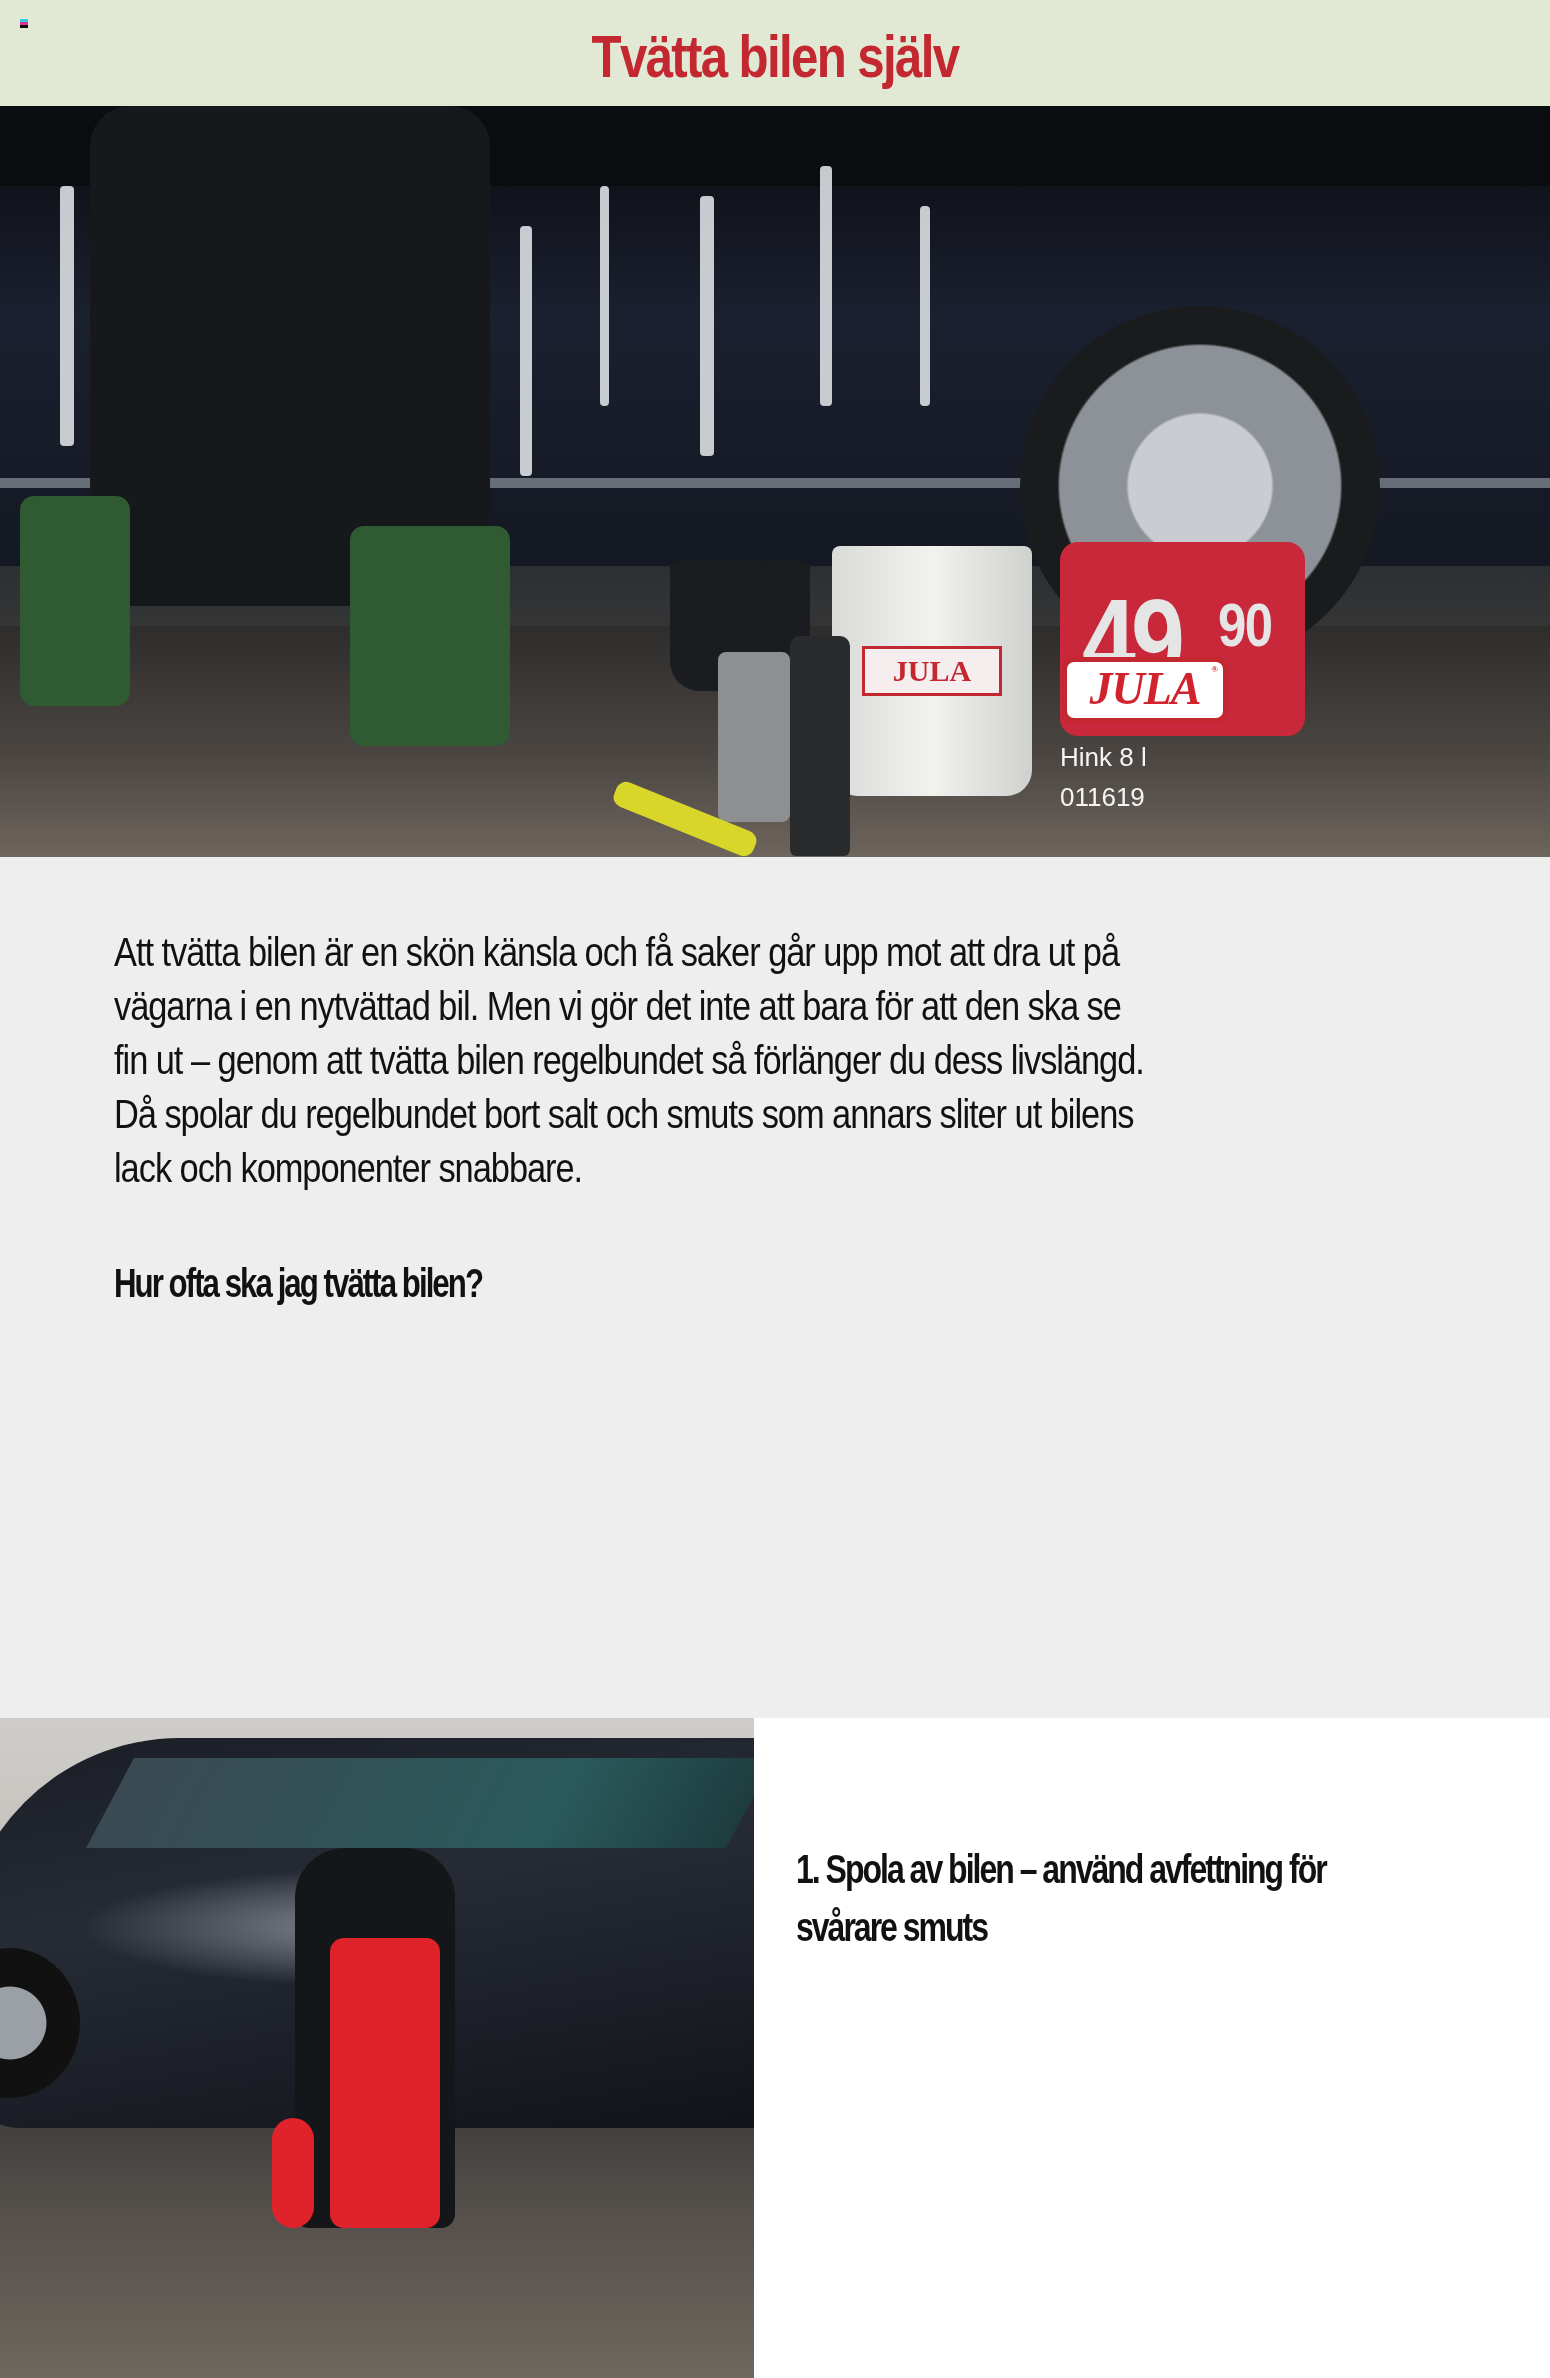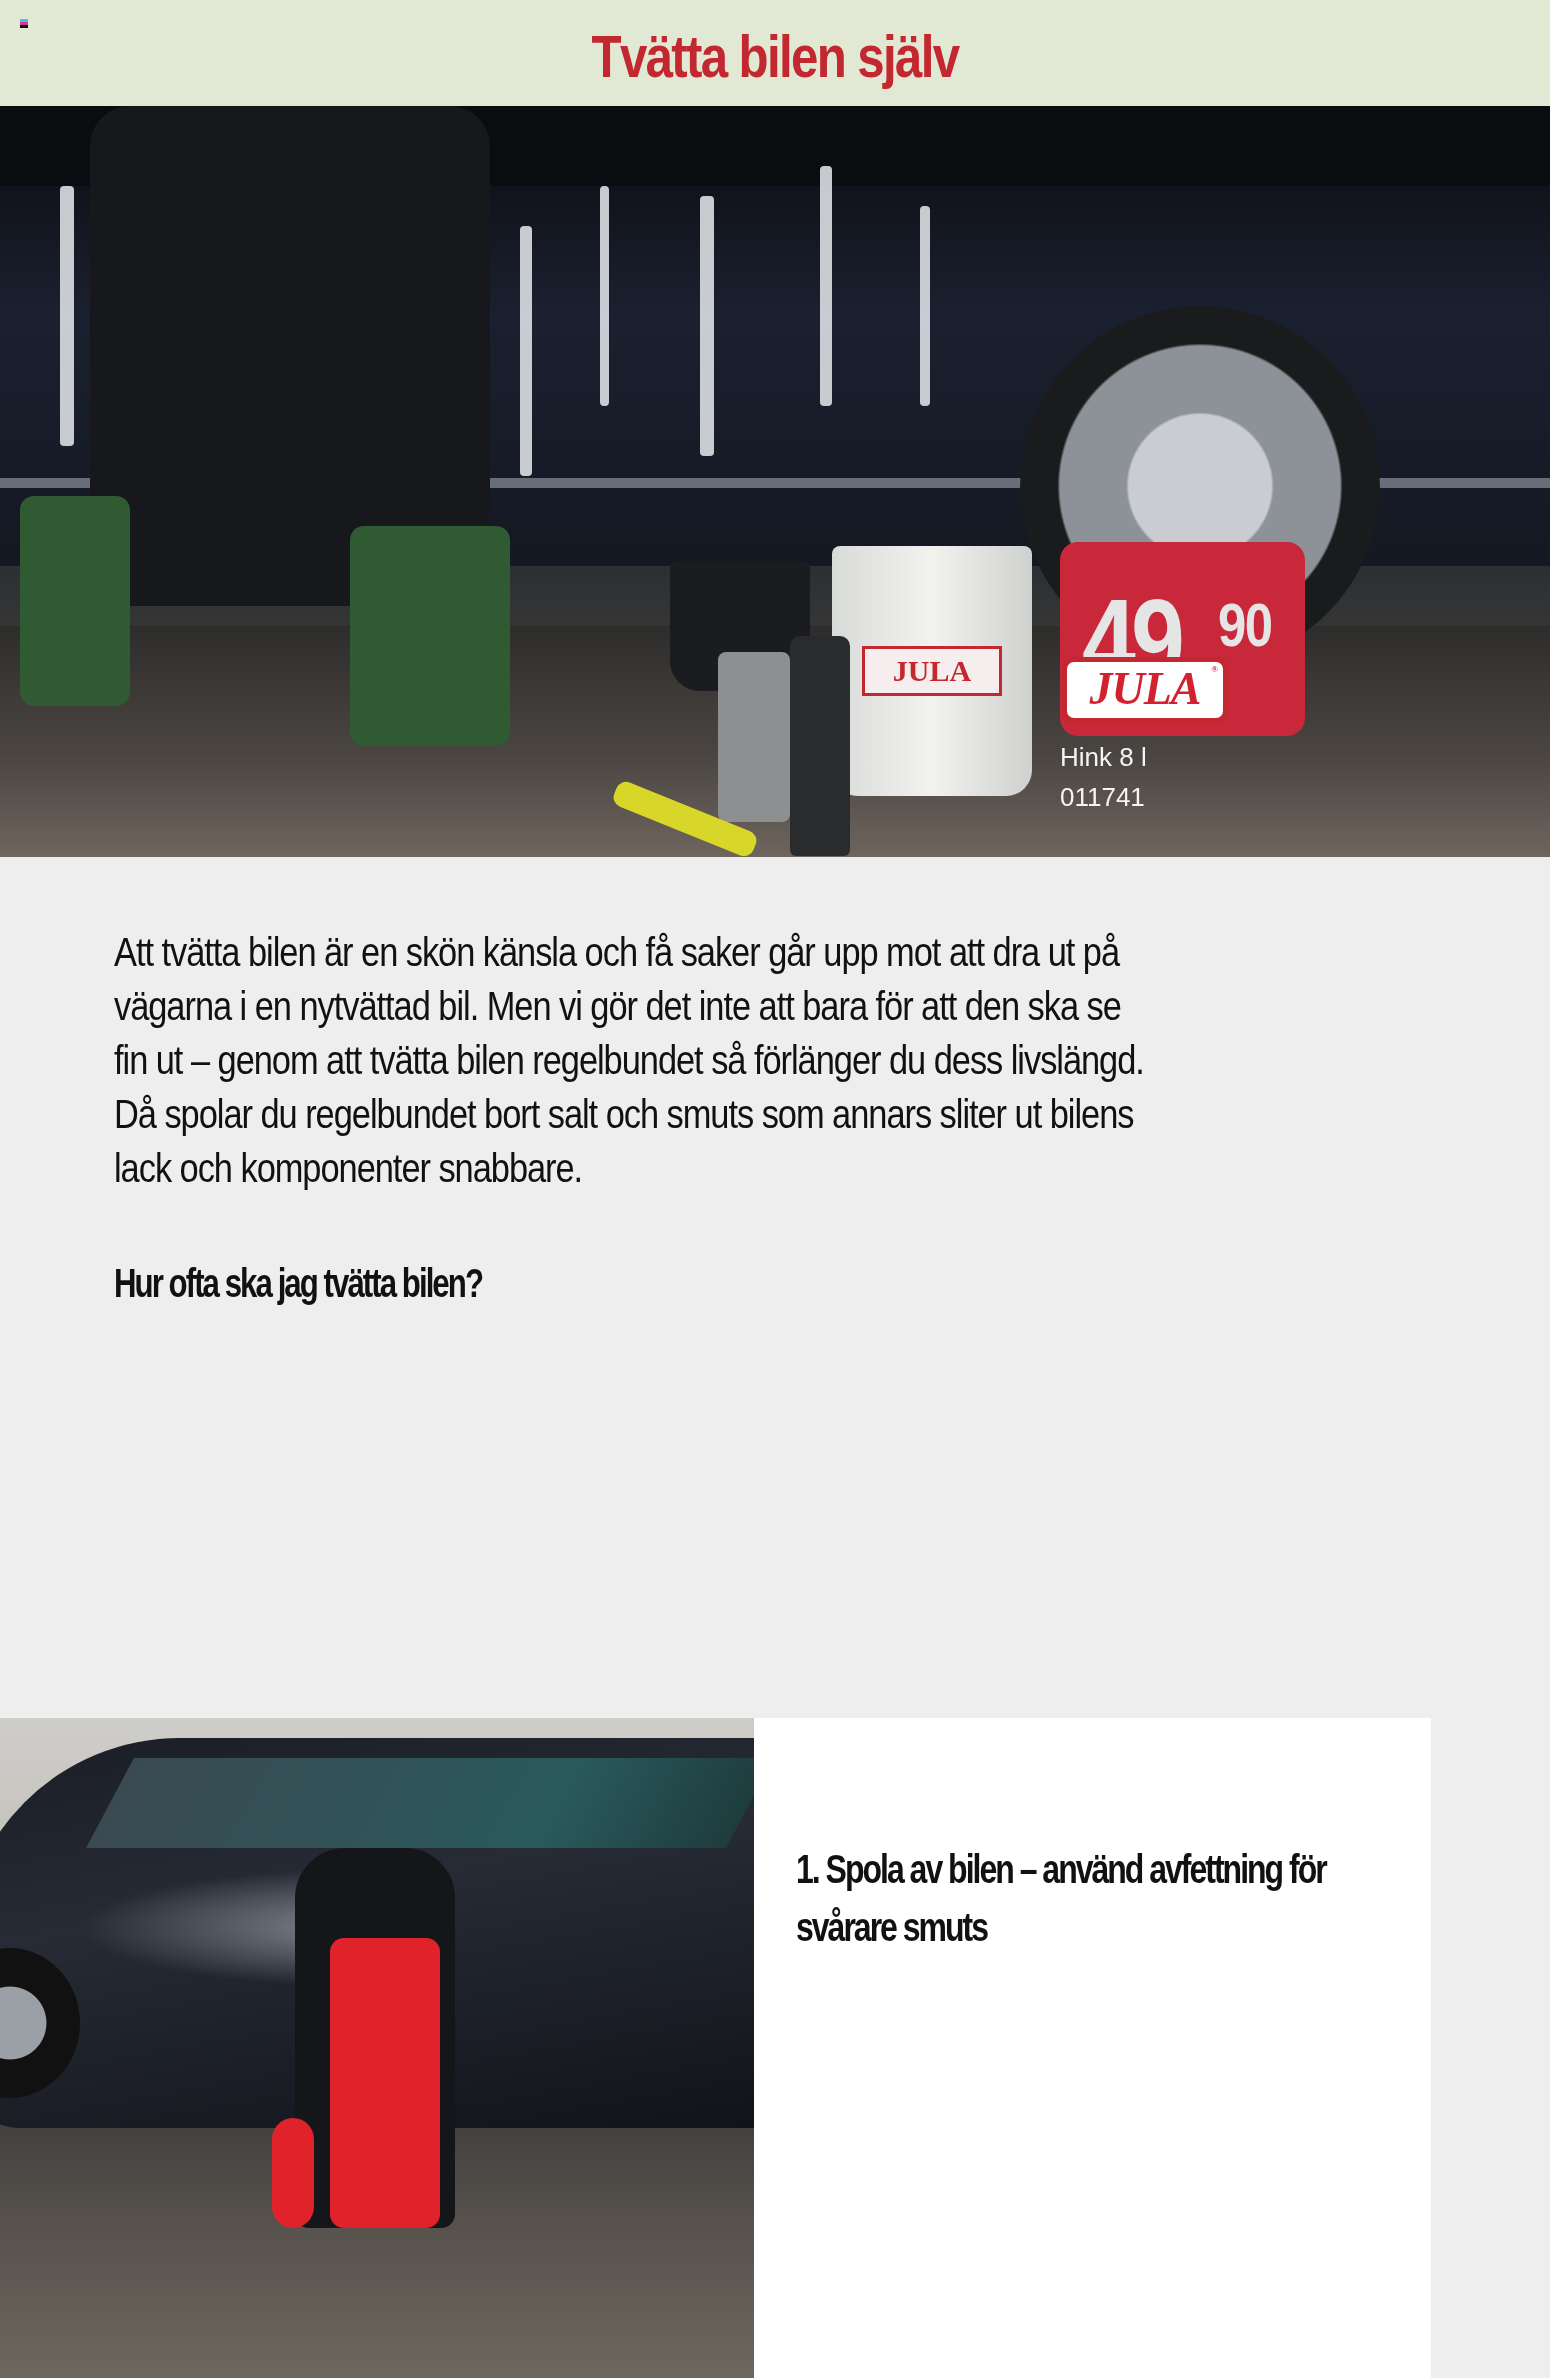--- a/index.html
+++ b/index.html
@@ -81,21 +81,21 @@
     background: radial-gradient(ellipse at right, rgba(220,225,230,0.55), rgba(220,225,230,0) 70%); }
   .bottom-photo .washer { position: absolute; left: 330px; top: 220px; width: 110px; height: 290px; background: #e0222a;
     border-radius: 14px; }
   .bottom-photo .washer-back { position: absolute; left: 295px; top: 130px; width: 160px; height: 380px;
     background: #15161a; border-radius: 50px 50px 14px 14px; }
   .bottom-photo .wheel { position: absolute; left: 272px; top: 400px; width: 42px; height: 110px; border-radius: 22px;
     background: #e0222a; }
   .bottom-photo .tire { position: absolute; left: -60px; top: 230px; width: 140px; height: 150px; border-radius: 50%;
     background: radial-gradient(circle, #9aa0a6 0 35%, #111 36%); }
 
-  .bottom-text { position: absolute; left: 754px; top: 1718px; width: 677px; height: 660px; background: #ffffff; }
+  .bottom-text { position: absolute; left: 754px; top: 1718px; width: 796px; height: 660px; background: #ffffff; }
   .step-title { position: absolute; left: 42px; top: 122px; font-size: 40px; font-weight: bold; line-height: 58px;
     letter-spacing: -2.5px; }
   .step-title span { display: block; white-space: nowrap; transform: scaleX(0.8); transform-origin: 0 0; }
   .step-body { position: absolute; left: 42px; top: 242px; font-size: 40px; line-height: 54px; letter-spacing: -1.2px; }
   .step-body span { display: block; white-space: nowrap; transform: scaleX(0.88); transform-origin: 0 0; }
 </style>
 </head>
 <body>
 
 <div class="header">
@@ -136,21 +136,21 @@
     <span class="price-main">49</span>
     <span class="price-dec">90</span>
   </div>
 </div>
 
 <div class="jula-logo">
   <span>JULA</span>
   <span class="jula-reg">®</span>
 </div>
 <div class="product-name">Hink 8 l</div>
-<div class="product-sku">011741</div>
+<div class="product-sku">011619</div>
 
 <div class="text-section">
   <div class="intro">
     <span>Att tvätta bilen är en skön känsla och få saker går upp mot att dra ut på</span>
     <span>vägarna i en nytvättad bil. Men vi gör det inte att bara för att den ska se</span>
     <span>fin ut – genom att tvätta bilen regelbundet så förlänger du dess livslängd.</span>
     <span>Då spolar du regelbundet bort salt och smuts som annars sliter ut bilens</span>
     <span>lack och komponenter snabbare.</span>
   </div>
 

